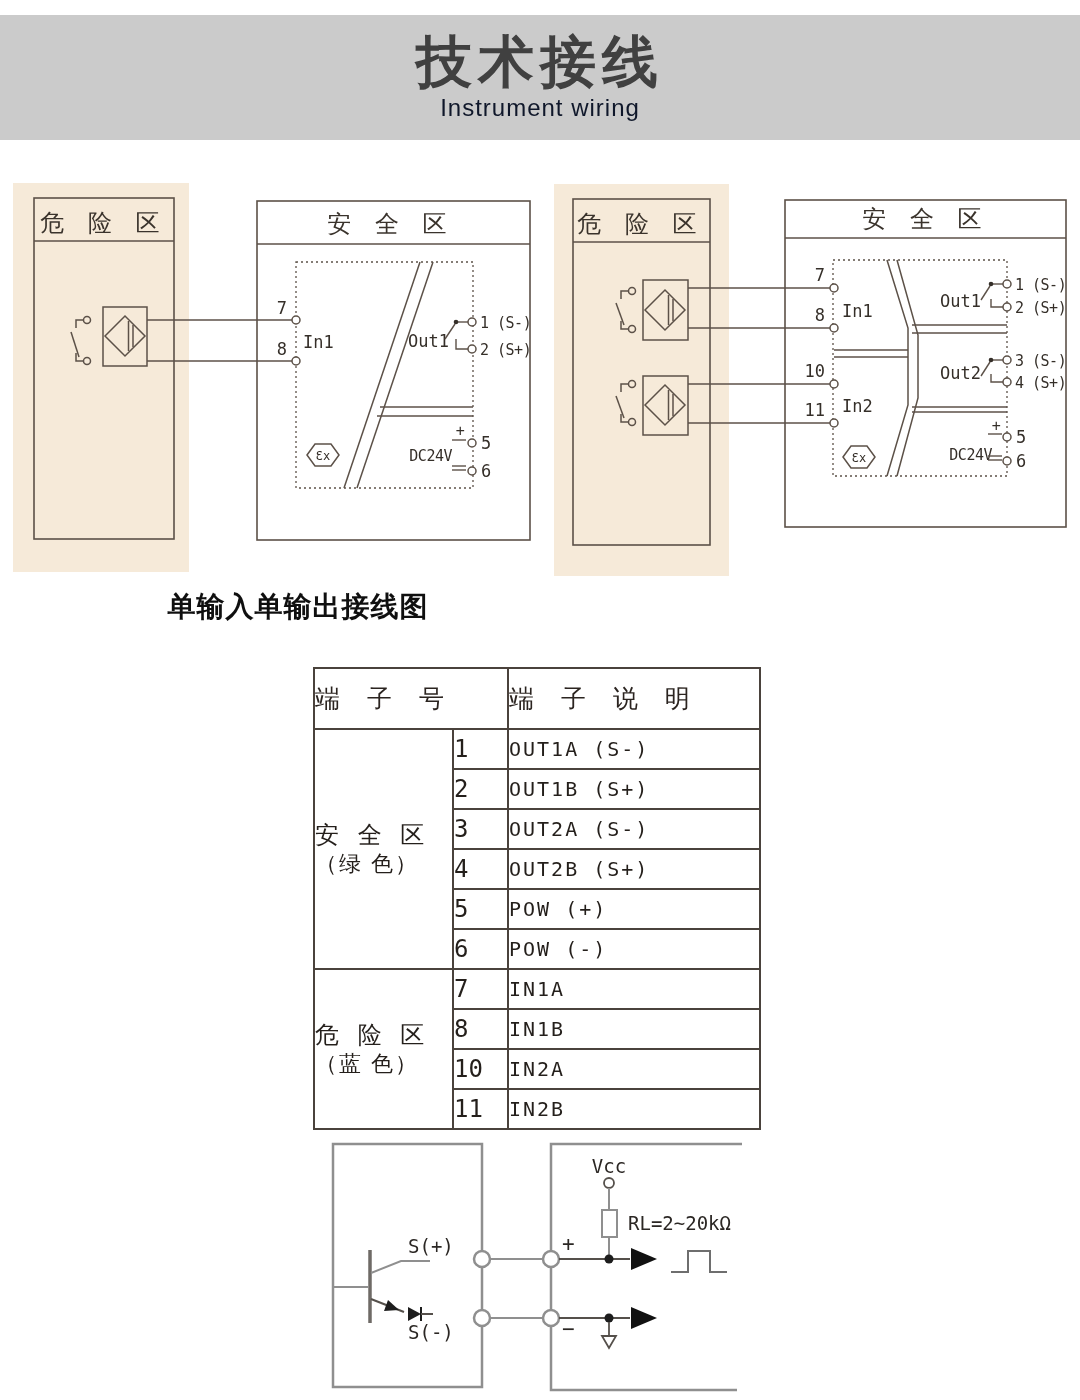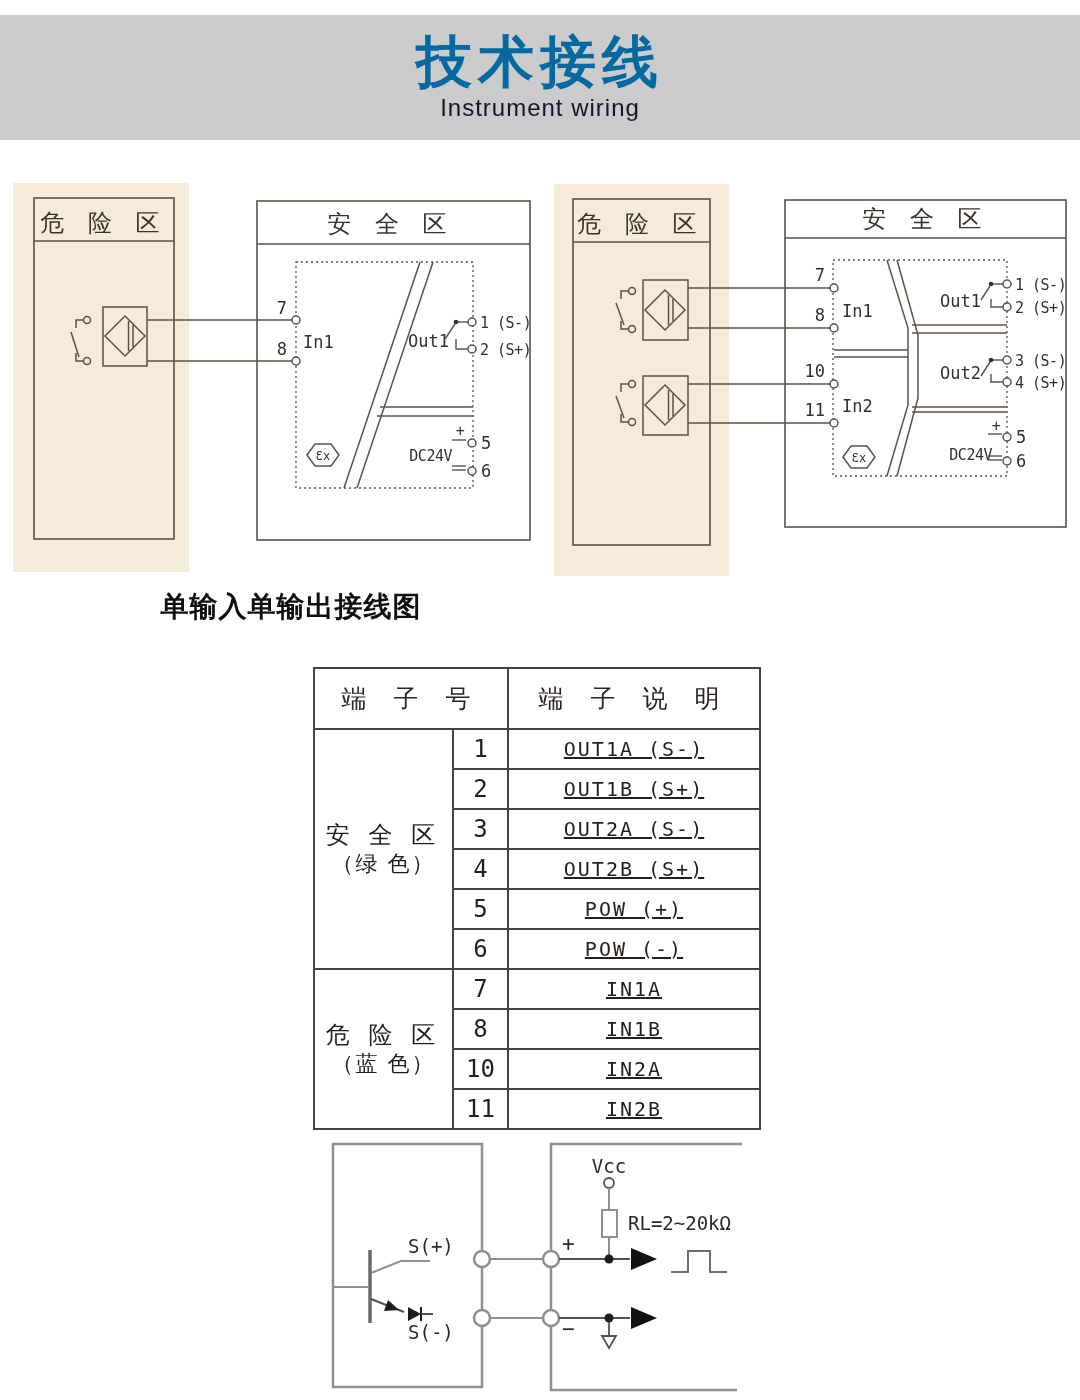--- a/index.html
+++ b/index.html
@@ -1,42 +1,42 @@
 <!DOCTYPE html>
 <html><head>
 <meta charset="utf-8">
 <style>
   html,body{margin:0;padding:0;background:#ffffff;}
   #page{position:relative;width:1080px;height:1400px;background:#ffffff;overflow:hidden;
         font-family:"Liberation Sans", sans-serif;}
   
   .banner{position:absolute;left:0;top:15px;width:1080px;height:125px;background:#cbcbcb;
           display:flex;flex-direction:column;align-items:center;justify-content:center;}
-  .banner-title{font-size:56px;font-weight:900;color:#0369a1;letter-spacing:6px;line-height:1.05;}
+  .banner-title{font-size:56px;font-weight:900;color:#404040;letter-spacing:6px;line-height:1.05;}
   .banner-sub{font-size:24px;font-weight:400;color:#0f172a;letter-spacing:1px;margin-top:2px;}
   
   .caption{position:absolute;top:588px;width:400px;text-align:center;
            font-size:28px;font-weight:bold;color:#0f0f0f;letter-spacing:1px;}
-  .caption-left{left:91px;}
+  .caption-left{left:98px;}
   .caption-right{left:623px;}
   
   svg text{fill:#352f29;}
   .cad{font-family:"DejaVu Sans Mono", monospace;font-size:17px;}
   .cad15{font-family:"DejaVu Sans Mono", monospace;font-size:15px;letter-spacing:-0.5px;}
   .zone-title{font-family:"DejaVu Serif", serif;font-size:24px;letter-spacing:8px;fill:#3a332c;}
   .exlbl{font-family:"DejaVu Sans Mono", monospace;font-size:12px;}
   
   .tbl{position:absolute;left:313px;top:667px;border-collapse:collapse;table-layout:fixed;}
-  .tbl td{border:2px solid #4a423c;text-align:center;vertical-align:middle;color:#241f1b;
+  .tbl td{border:2px solid #4a423c;vertical-align:middle;color:#241f1b;
           padding:0;background:#fff;}
   .tbl .hdr{height:59px;font-size:25px;letter-spacing:10px;color:#2b2420;}
   .tbl .zone{width:137px;font-size:24px;letter-spacing:6px;line-height:1.25;}
   .tbl .zone .z2{font-size:22px;letter-spacing:2px;}
   .tbl .num{width:53px;height:38px;font-family:"DejaVu Sans Mono", monospace;font-size:24px;}
-  .tbl .desc{width:250px;font-family:"DejaVu Sans Mono", monospace;font-size:20px;letter-spacing:2px;text-decoration:underline;}
+  .tbl .desc{width:250px;font-family:"DejaVu Sans Mono", monospace;font-size:20px;letter-spacing:2px;}
   
   .mono19{font-family:"DejaVu Sans Mono", monospace;font-size:19px;fill:#2b2724;}
   .sign{font-family:"DejaVu Sans Mono", monospace;font-size:21px;fill:#2b2724;}
 </style>
 </head>
 <body>
 
 <div id="page">
 
   <div class="banner">

